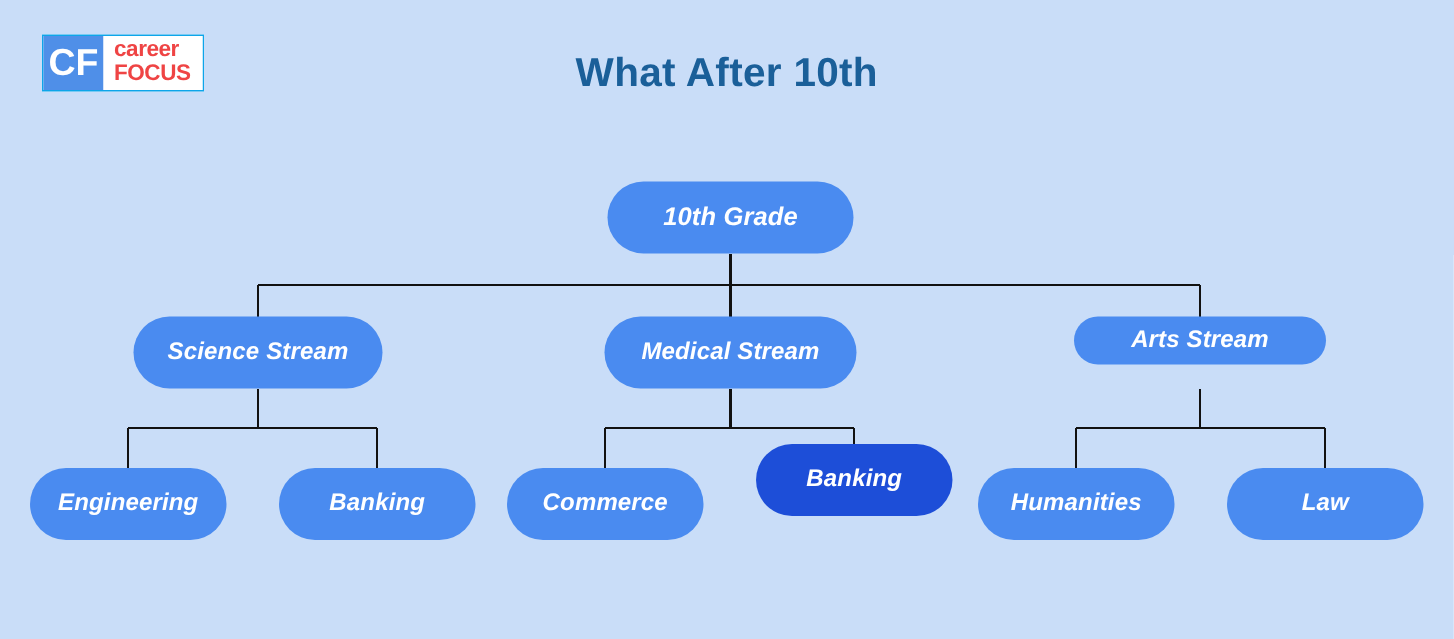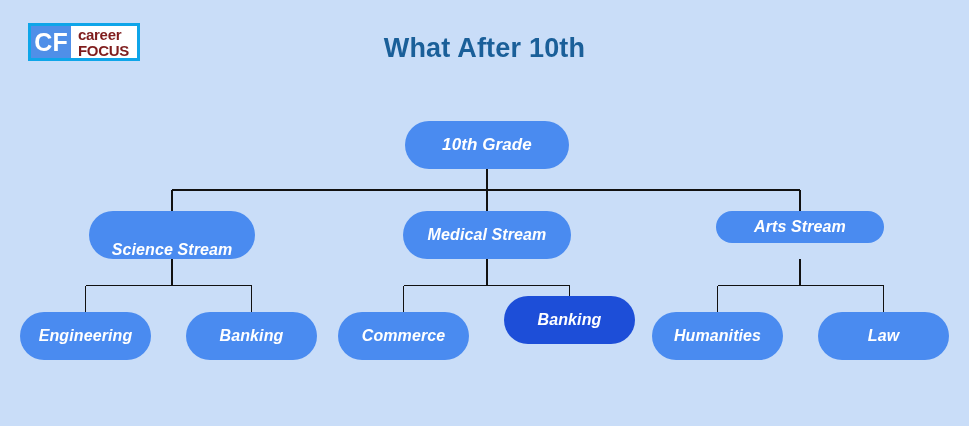--- a/index.html
+++ b/index.html
@@ -22,43 +22,43 @@
   }
 
   
   #logo {
     position: absolute;
     left: 28px;
     top: 23px;
     height: 38px;
     display: flex;
     align-items: stretch;
-    border: 3px solid #0ea5e9;
+    border: 1px solid #0ea5e9;
     box-sizing: border-box;
     background: #ffffff;
   }
   #logo-mark {
     width: 40px;
     background: #4f8fe8;
     color: #ffffff;
     display: flex;
     align-items: center;
     justify-content: center;
     font-size: 25px;
     font-weight: bold;
     letter-spacing: 0px;
     line-height: 1;
   }
   #logo-words {
     background: #ffffff;
-    padding: 1px 8px 16px 7px;
+    padding: 1px 8px 3px 7px;
     display: flex;
     flex-direction: column;
-    justify-content: space-between;
-    color: #7f1d1d;
+    justify-content: flex-end;
+    color: #ef4444;
   }
   #logo-word-top {
     font-size: 15px;
     font-weight: bold;
     line-height: 16px;
     letter-spacing: -0.3px;
   }
   #logo-word-bottom {
     font-size: 15px;
     font-weight: bold;
@@ -143,21 +143,21 @@
       <line x1="800" y1="259" x2="800" y2="285.5" stroke="#111111" stroke-width="1.4" shape-rendering="crispEdges"></line>
       <line x1="717.5" y1="285.5" x2="883.5" y2="285.5" stroke="#111111" stroke-width="1.4" shape-rendering="crispEdges"></line>
       <line x1="717.5" y1="285.5" x2="717.5" y2="312" stroke="#111111" stroke-width="1.4" shape-rendering="crispEdges"></line>
       <line x1="883.5" y1="285.5" x2="883.5" y2="312" stroke="#111111" stroke-width="1.4" shape-rendering="crispEdges"></line>
     </svg>
 
   <div id="nodes">
       <div class="node root" style="left: 405px; top: 121px; width: 164px; height: 48px; background: rgb(74, 139, 240); color: rgb(255, 255, 255);">
         <span>10th Grade</span>
       </div>
-      <div class="node level1" style="left: 89px; top: 211px; width: 166px; height: 48px; background: rgb(74, 139, 240); color: rgb(255, 255, 255); align-items: flex-end;">
+      <div class="node level1" style="left: 89px; top: 211px; width: 166px; height: 48px; background: rgb(74, 139, 240); color: rgb(255, 255, 255);">
         <span>Science Stream</span>
       </div>
       <div class="node level1" style="left: 403px; top: 211px; width: 168px; height: 48px; background: rgb(74, 139, 240); color: rgb(255, 255, 255);">
         <span>Medical Stream</span>
       </div>
       <div class="node level1" style="left: 716px; top: 211px; width: 168px; height: 32px; background: rgb(74, 139, 240); color: rgb(255, 255, 255);">
         <span>Arts Stream</span>
       </div>
       <div class="node level2" style="left: 20px; top: 312px; width: 131px; height: 48px; background: rgb(74, 139, 240); color: rgb(255, 255, 255);">
         <span>Engineering</span>

